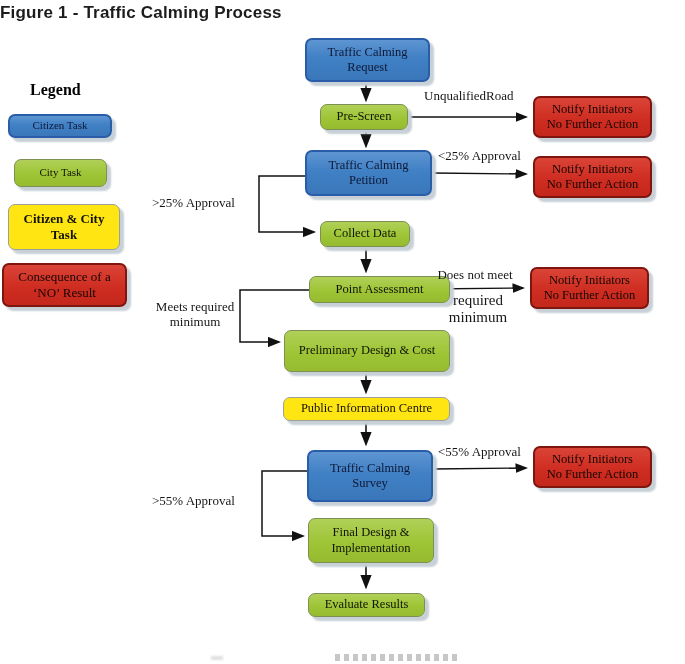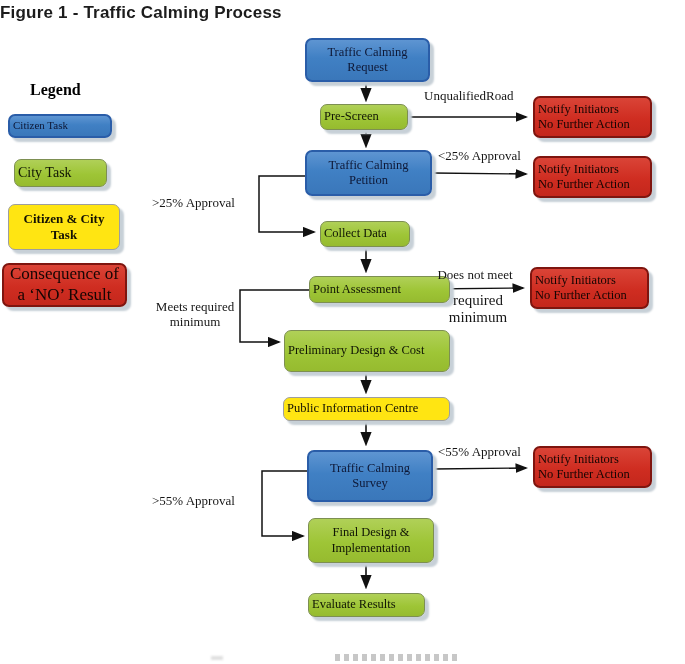--- a/index.html
+++ b/index.html
@@ -9,21 +9,21 @@
   }
   .title{
     position:absolute;top:3px;left:0;width:685px;
     font-family:"Liberation Sans",sans-serif;font-weight:bold;font-size:17px;
     color:#1c1c1c;letter-spacing:.2px;
   }
   .legend-heading{
     position:absolute;left:30px;top:81px;font-weight:bold;font-size:16px;color:#000;
   }
   .node{
-    position:absolute;display:flex;flex-direction:column;align-items:flex-start;justify-content:center;
+    position:absolute;display:flex;flex-direction:column;align-items:center;justify-content:center;
     text-align:center;border-radius:7px;font-size:12.5px;line-height:1.22;
     box-shadow:4px 4px 2px #c7d0d7;box-sizing:border-box;padding:1px 3px;z-index:2;
   }
   .blue{
     background:linear-gradient(180deg,#5e95d2 0%,#4080c4 45%,#3a77ba 100%);
     border:2px solid #2a5da8;color:#0e1836;
   }
   .green{
     background:linear-gradient(180deg,#b0d058 0%,#9ec536 55%,#96bb2f 100%);
     border:1.5px solid #7d8f52;color:#101505;
@@ -78,27 +78,27 @@
 
   <polyline points="307,471 262,471 262,536 303,536" fill="none" stroke="#111" stroke-width="1.5" marker-end="url(#ah)"></polyline>
 </svg>
 
 <div class="title">Figure 1 - Traffic Calming Process</div>
 
 <div class="legend-heading">Legend</div>
 <div class="node blue" style="left:8px;top:114px;width:104px;height:24px;font-size:11px;">
   <span>Citizen Task</span>
 </div>
-<div class="node green" style="left:14px;top:159px;width:93px;height:28px;font-size:14px;">
+<div class="node green" style="left:14px;top:159px;width:93px;height:28px;font-size:11px;">
   <span>City Task</span>
 </div>
 <div class="node yellow" style="left:8px;top:204px;width:112px;height:46px;font-size:13px;font-weight:bold;">
   <span>Citizen &amp; City Task</span>
 </div>
-<div class="node red" style="left:2px;top:263px;width:125px;height:44px;font-size:17px;">
+<div class="node red" style="left:2px;top:263px;width:125px;height:44px;font-size:13px;">
   <span>Consequence of a ‘NO’ Result</span>
 </div>
 
 <div class="node blue" style="left:305px;top:38px;width:125px;height:44px;">
   <span>Traffic Calming Request</span>
 </div>
 <div class="node green" style="left:320px;top:104px;width:88px;height:26px;">
   <span>Pre-Screen</span>
 </div>
 <div class="node blue" style="left:305px;top:150px;width:127px;height:46px;">

